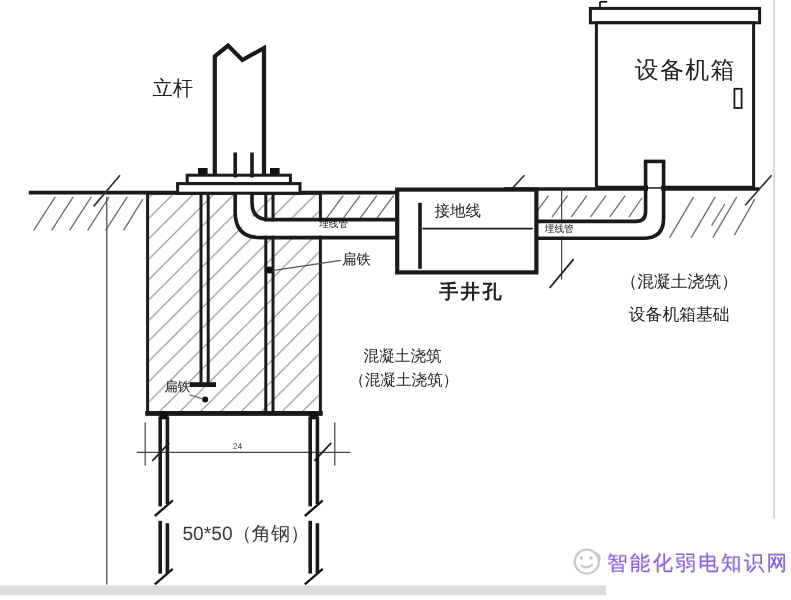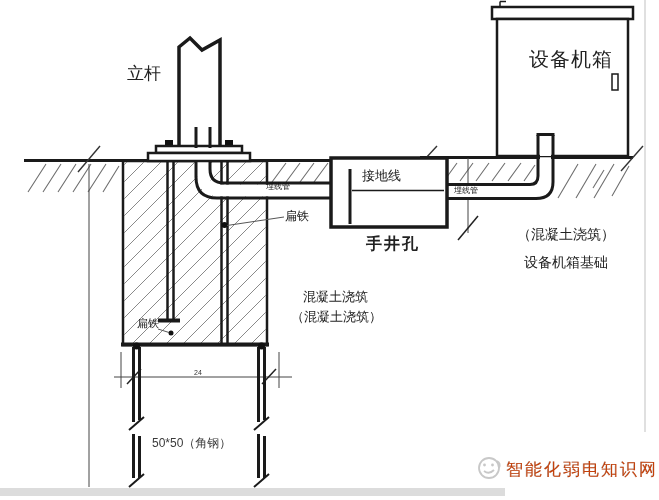--- a/index.html
+++ b/index.html
@@ -3,21 +3,21 @@
 <meta charset="utf-8">
 <style>
   html,body{margin:0;padding:0;background:#ffffff;}
   #stage{
     position:relative;width:659px;height:500px;background:#ffffff;overflow:hidden;
     font-family:"Liberation Sans","DejaVu Sans",sans-serif;color:#1d1d1d;
   }
   #diagram-svg{position:absolute;left:0;top:0;}
   .lbl{position:absolute;white-space:nowrap;line-height:1.15;color:#222;}
   .lbl.bold{font-weight:700;letter-spacing:2px;}
-  .wm{position:absolute;color:#c2410c;letter-spacing:2px;
+  .wm{position:absolute;color:#8b5cf6;letter-spacing:2px;
       text-shadow:0.5px 0.5px 0 #ffffff, -0.5px -0.5px 0 #bdbdbd;}
 </style>
 </head>
 <body>
 
 <div id="stage">
 
   <svg id="diagram-svg" width="659" height="500" viewBox="0 0 659 500">
     <defs>
       <pattern id="concreteHatch" width="17" height="17" patternUnits="userSpaceOnUse">
@@ -162,16 +162,16 @@
   <div class="lbl" style="left:266px;top:182px;font-size:8px;color:#111;">埋线管</div>
   <div class="lbl" style="left:454px;top:186px;font-size:8px;color:#111;">埋线管</div>
   <div class="lbl bold" style="left:366px;top:235px;font-size:16px;">手井孔</div>
   <div class="lbl" style="left:524px;top:206px;font-size:14px;margin-top:48px;">设备机箱基础</div>
   <div class="lbl" style="left:517px;top:226px;font-size:14px;">（混凝土浇筑）</div>
   <div class="lbl" style="left:285px;top:210px;font-size:12px;">扁铁</div>
   <div class="lbl" style="left:303px;top:290px;font-size:13px;">混凝土浇筑</div>
   <div class="lbl" style="left:291px;top:310px;font-size:13px;">（混凝土浇筑）</div>
   <div class="lbl" style="left:137px;top:317px;font-size:11px;">扁铁</div>
   <div class="lbl" style="left:194px;top:369px;font-size:7px;color:#333;">24</div>
-  <div class="lbl" style="left:152px;top:437px;font-size:12px;color:#3a3a3a;">50*50（角钢）</div>
+  <div class="lbl" style="left:152px;top:437px;font-size:16px;color:#3a3a3a;">50*50（角钢）</div>
   <div class="wm" style="left:506px;top:458px;font-size:17px;">智能化弱电知识网</div>
 
 </div>
 
 </body></html>

